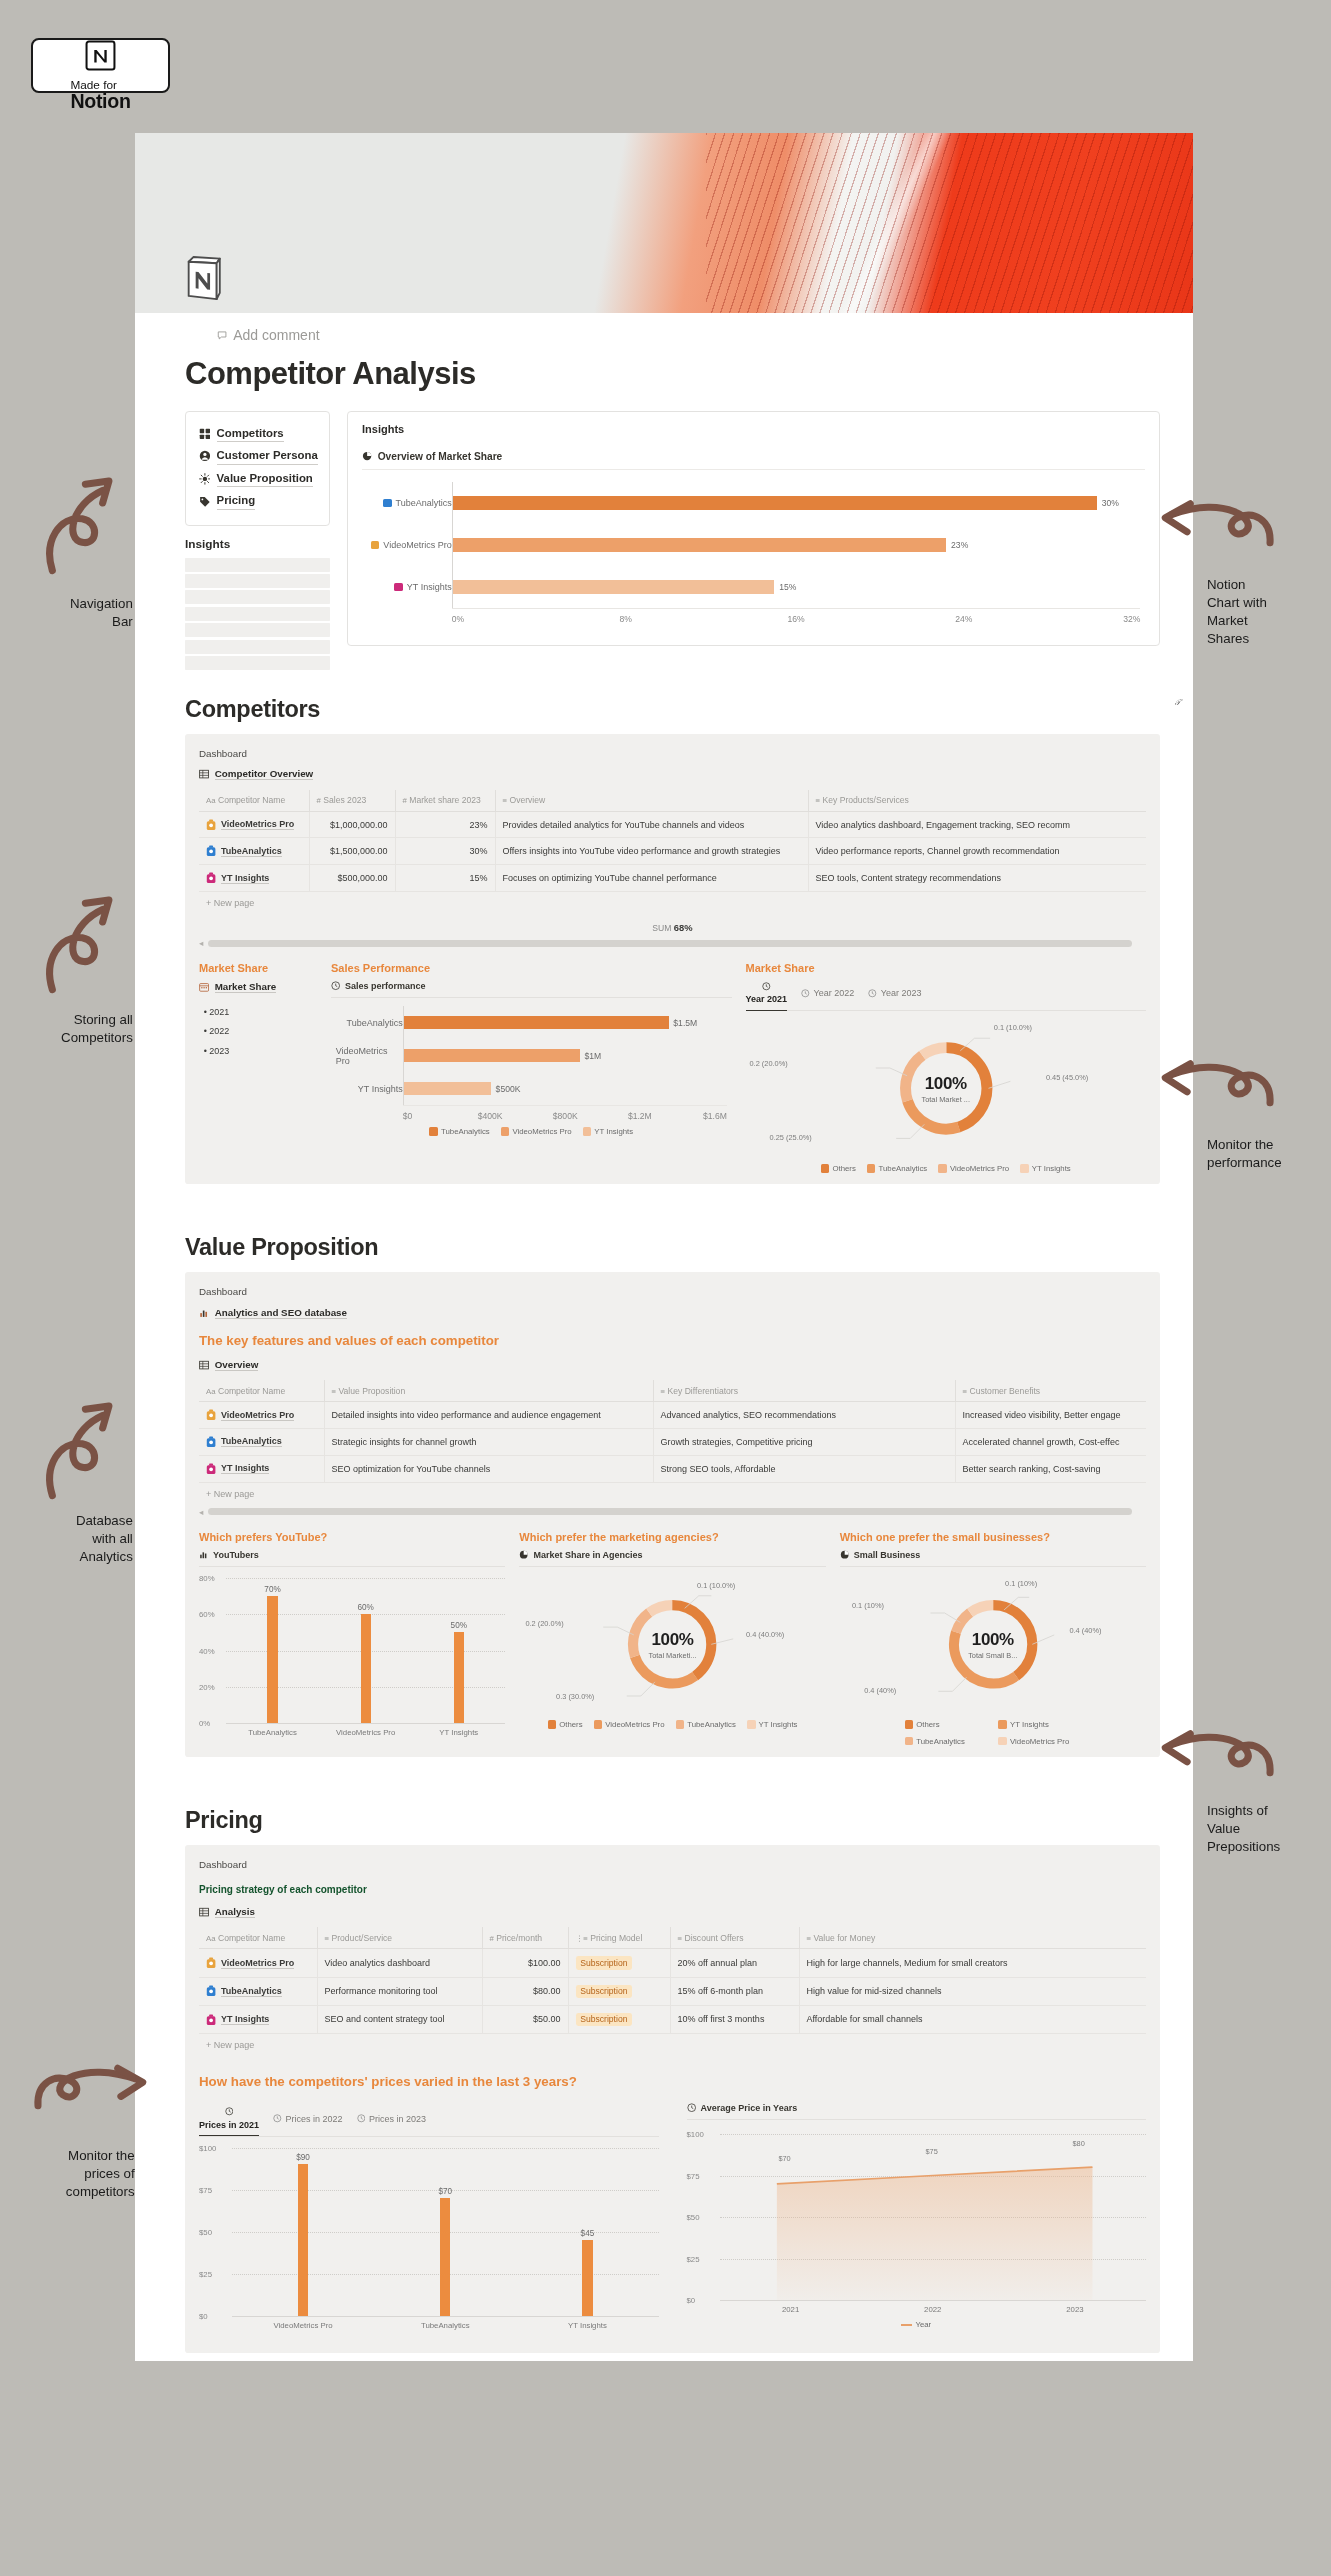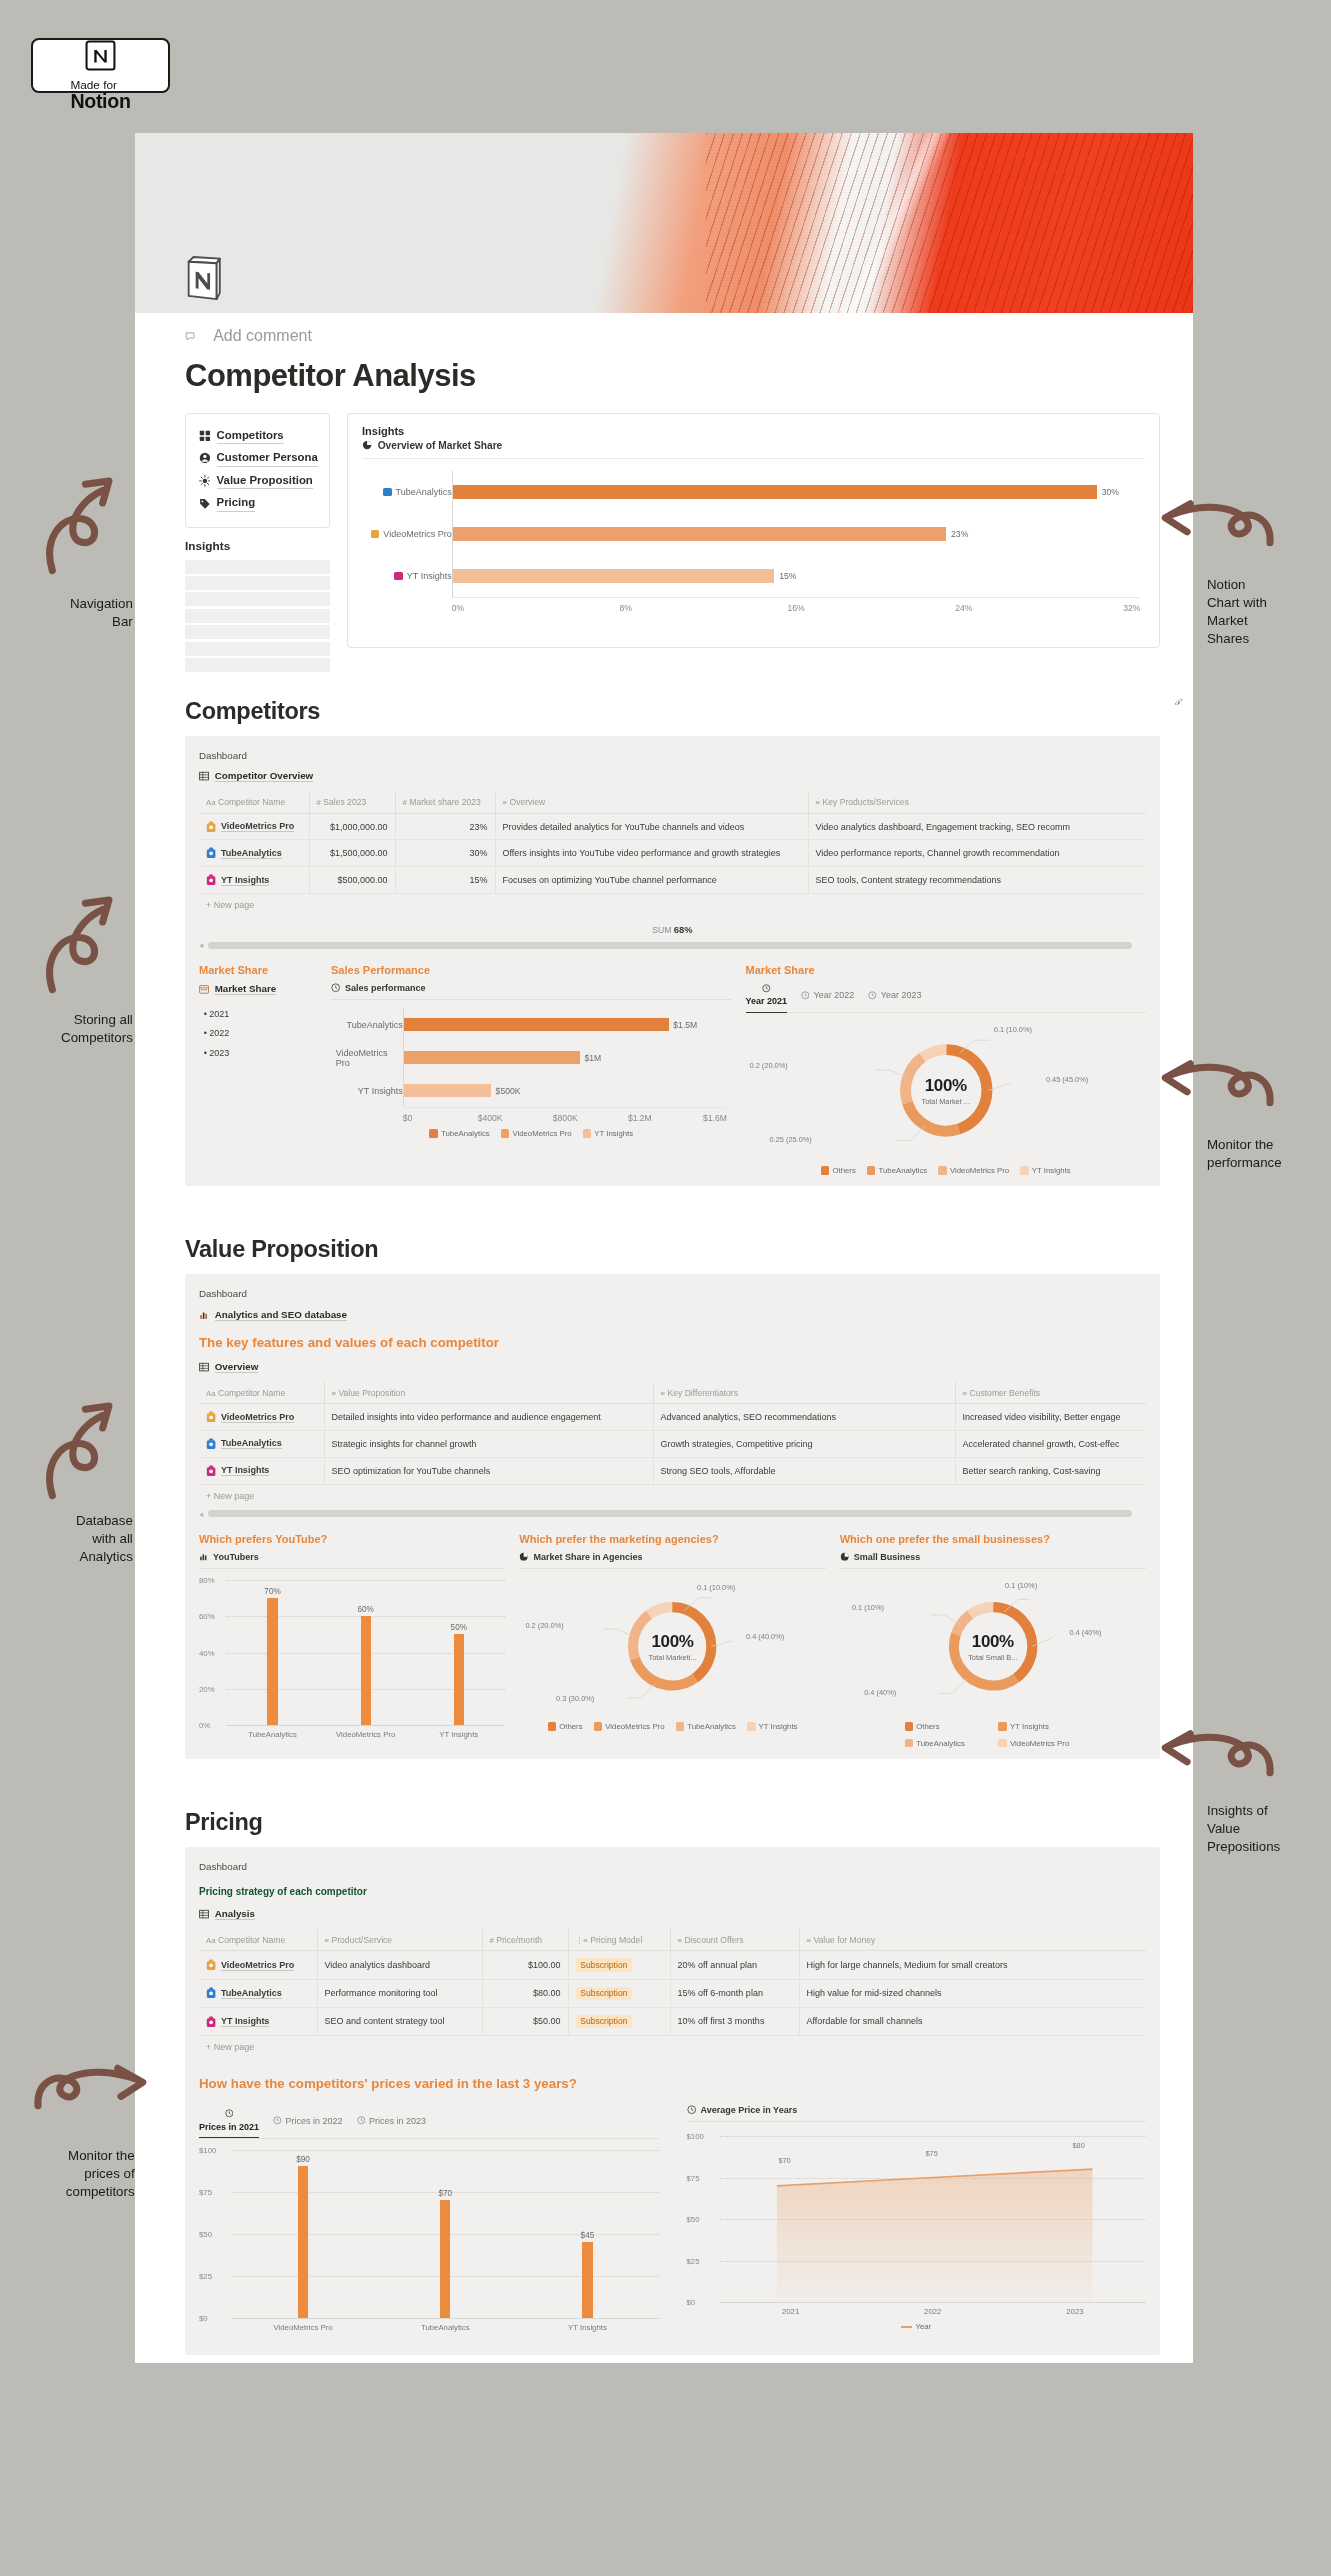--- a/index.html
+++ b/index.html
@@ -43,22 +43,22 @@
     background:
       repeating-linear-gradient(108deg, rgba(140,15,5,.30) 0 1.2px, rgba(255,255,255,0) 1.2px 8.6px),
       linear-gradient(115deg, rgba(255,255,255,0) 38%, rgba(255,255,255,.55) 40%, rgba(255,255,255,0) 43%);
   }
   .page-body { background: #fff; padding: 0 0 7.8px 0; }
 
   .notion-icon-big {
     position: absolute; left: 49px; top: 119px; width: 42px; height: 49px; z-index: 4;
   }
   .add-comment {
-    display: flex; align-items: center; gap: 18px;
-    color: #9b9a97; font-size: 16px; padding: 14px 0 0 50px;
+    display: flex; align-items: center; gap: 6px;
+    color: #9b9a97; font-size: 14px; padding: 14px 0 0 50px; margin-left: 32px;
   }
 
   h1.page-title {
     font-size: 31px; font-weight: 700; color: #2c2b28;
     padding: 12.5px 0 0 50px; letter-spacing: -0.5px;
   }
 
   
   .top-row { display: flex; gap: 17px; padding: 19px 33px 0 50px; align-items: flex-start; }
   .nav-card {
@@ -74,21 +74,21 @@
 
   .insights-col { width: 145px; flex: none; }
   .insights-heading { font-size: 11.8px; font-weight: 700; color: #2c2b28; margin: 11px 0 6.3px 0; }
   .ph-row { height: 14px; background: #f0efed; margin-bottom: 2.4px; border-radius: 0.8px; }
 
   .chart-card {
     flex: 1; border: 0.8px solid #e3e2e0; border-radius: 3.9px; background: #fff;
     padding: 11px 14px 9.4px 14px; min-height: 235px;
   }
   .chart-card-title { font-size: 11px; font-weight: 700; color: #2c2b28; }
-  .chart-sub { display: flex; align-items: center; gap: 5.5px; margin-top: 3px; }
+  .chart-sub { display: flex; align-items: center; gap: 5.5px; margin-top: 16px; }
   .chart-sub span { font-size: 10.2px; font-weight: 700; color: #37352f; }
   .chart-hr { border-top: 0.8px solid #eceae7; margin-top: 7px; }
 
   
   .hbar-wrap { padding: 12.5px 4.7px 0 4.7px; }
   .hbar-row { display: flex; align-items: center; height: 42px; }
   .hbar-label { width: 85px; display: flex; align-items: center; justify-content: flex-end; gap: 3.9px; }
   .hbar-label span { font-size: 9px; color: #6b6b6b; }
   .sq { width: 8.6px; height: 8.6px; border-radius: 1.6px; flex: none; }
   .hbar-track { flex: 1; position: relative; border-left: 0.8px solid #d8d6d3; padding-left: 0; height: 100%; display:flex; align-items:center; }

